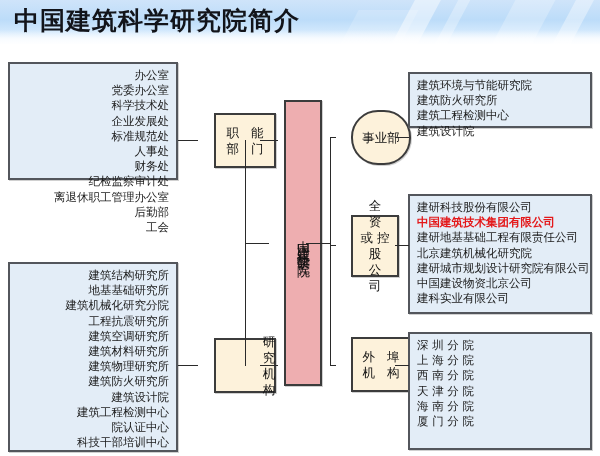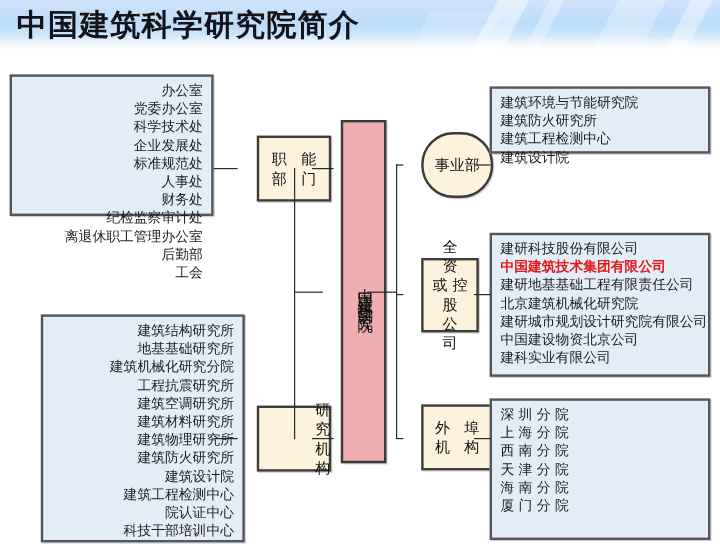--- a/index.html
+++ b/index.html
@@ -147,21 +147,21 @@
     <li>标准规范处</li>
     <li>人事处</li>
     <li>财务处</li>
     <li>纪检监察审计处</li>
     <li>离退休职工管理办公室</li>
     <li>后勤部</li>
     <li>工会</li>
   </ul>
 </div>
 
-<div class="box" style="left:8px; top:262px; width:170px; height:190px;margin-left:26px;">
+<div class="box" style="left:8px; top:262px; width:170px; height:190px;">
   <ul class="list right">
     <li>建筑结构研究所</li>
     <li>地基基础研究所</li>
     <li>建筑机械化研究分院</li>
     <li>工程抗震研究所</li>
     <li>建筑空调研究所</li>
     <li>建筑材料研究所</li>
     <li>建筑物理研究所</li>
     <li>建筑防火研究所</li>
     <li>建筑设计院</li>

